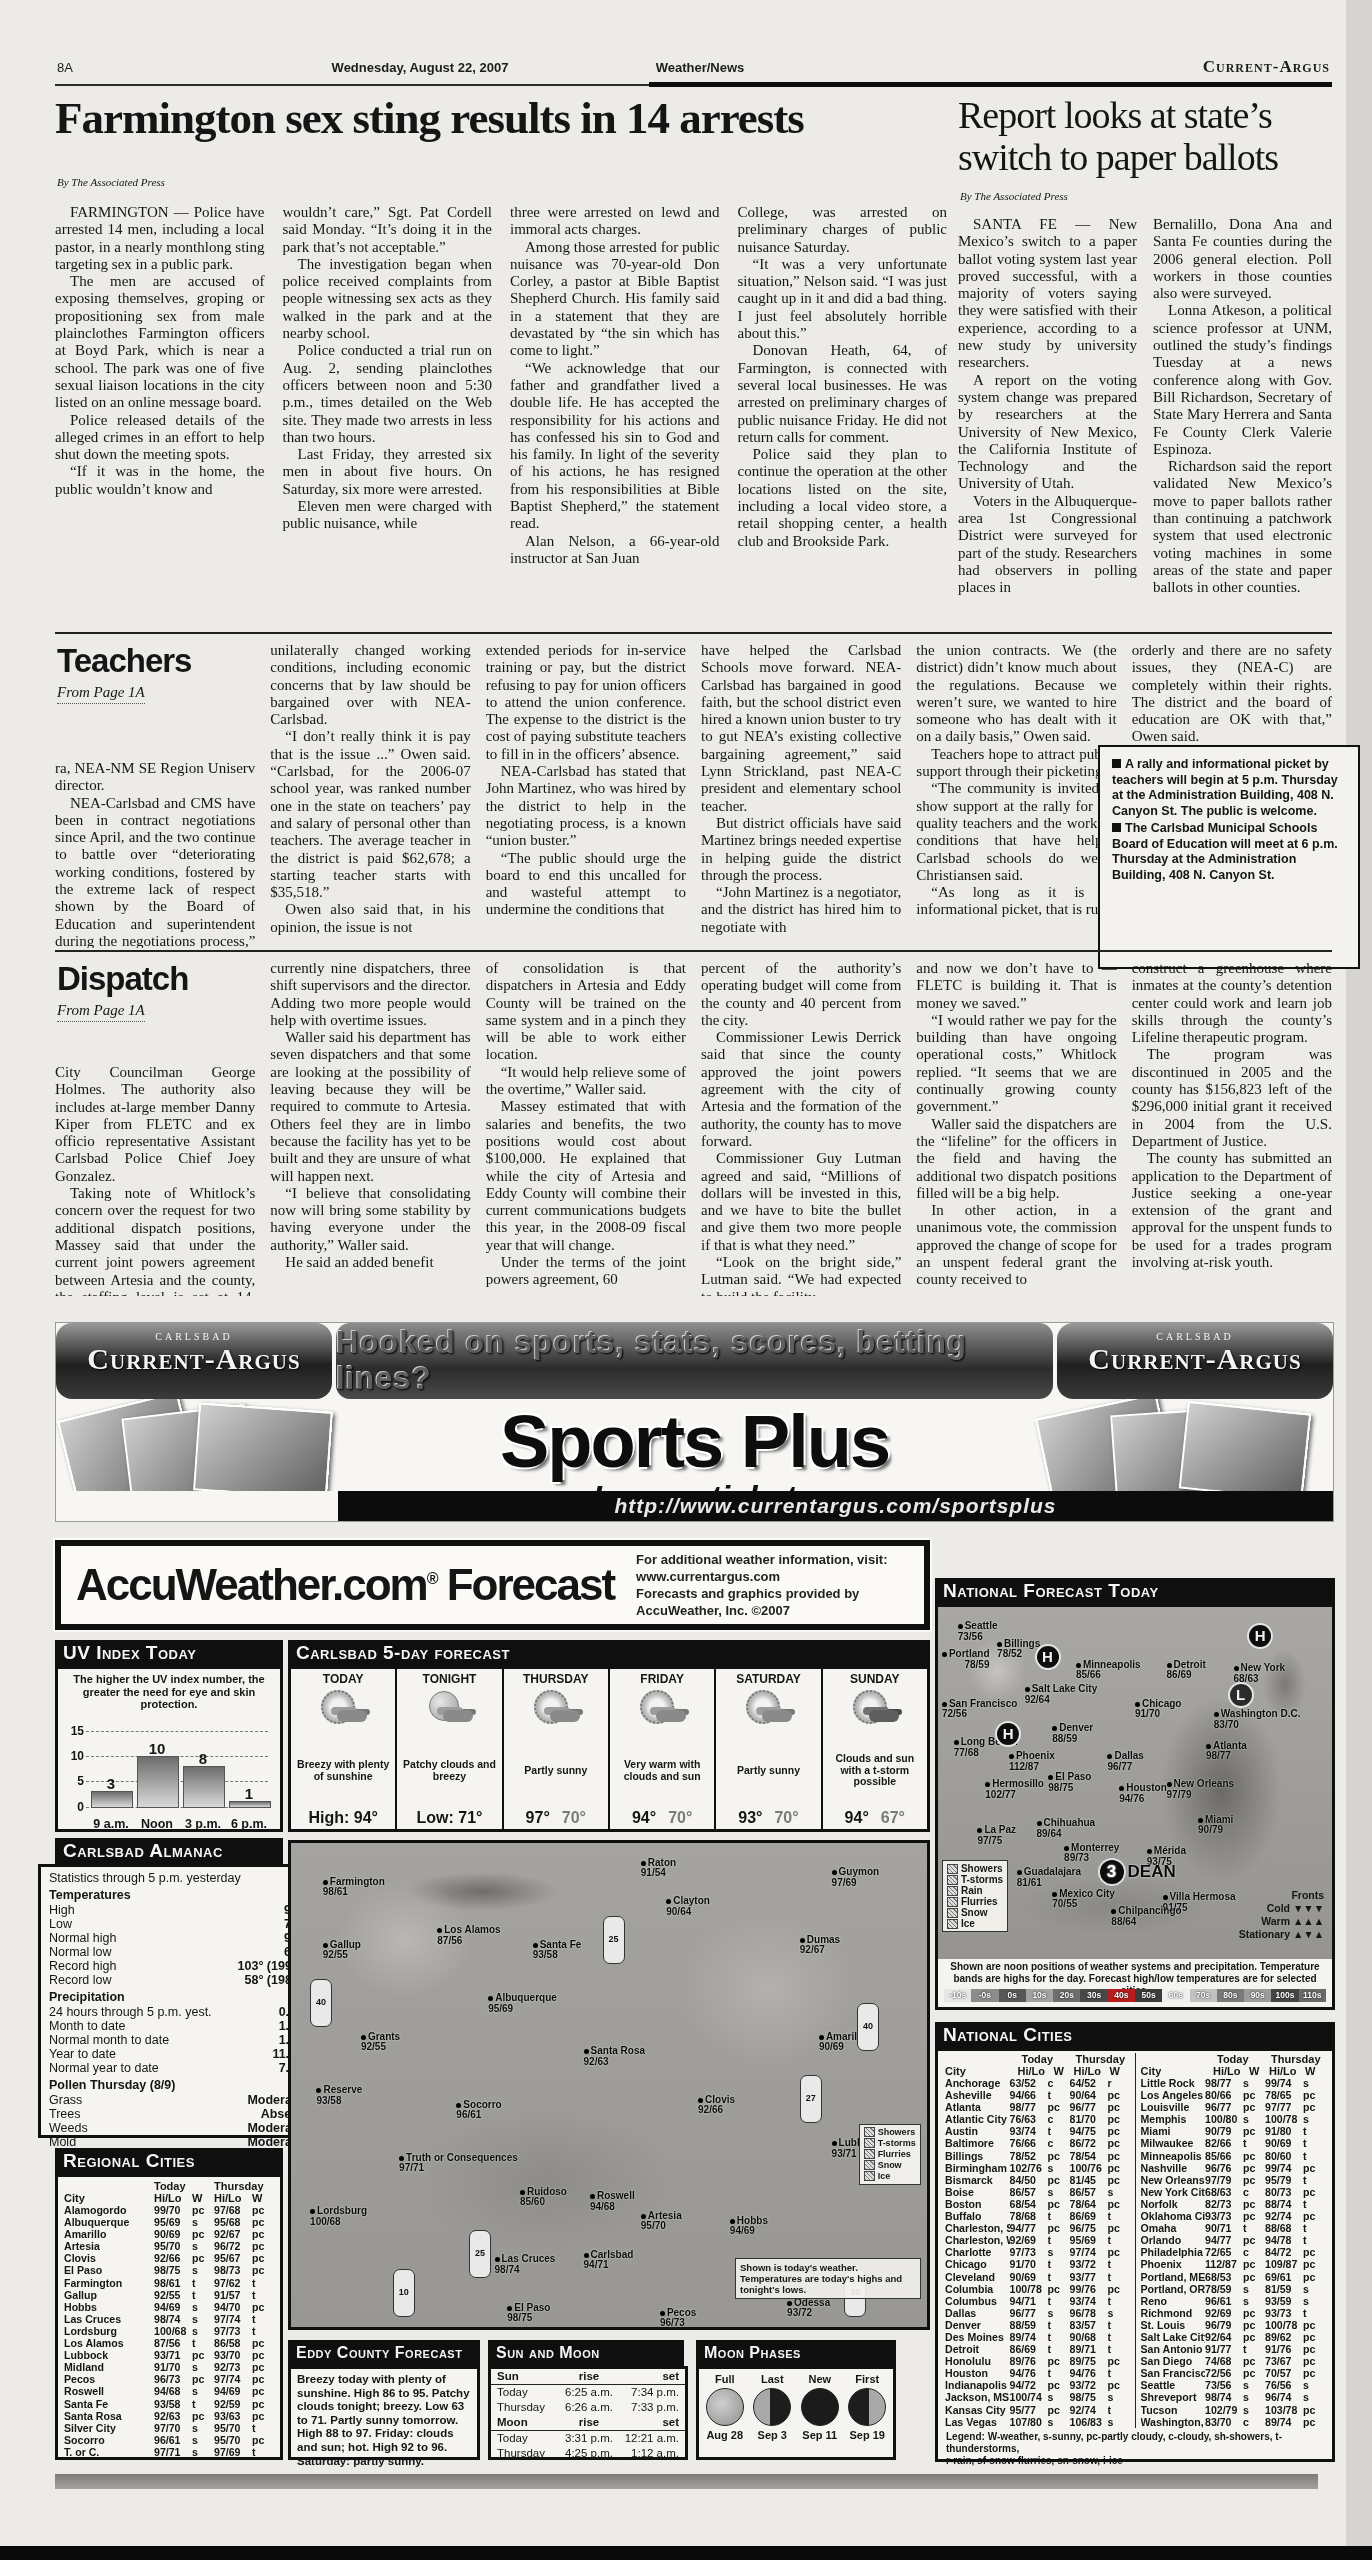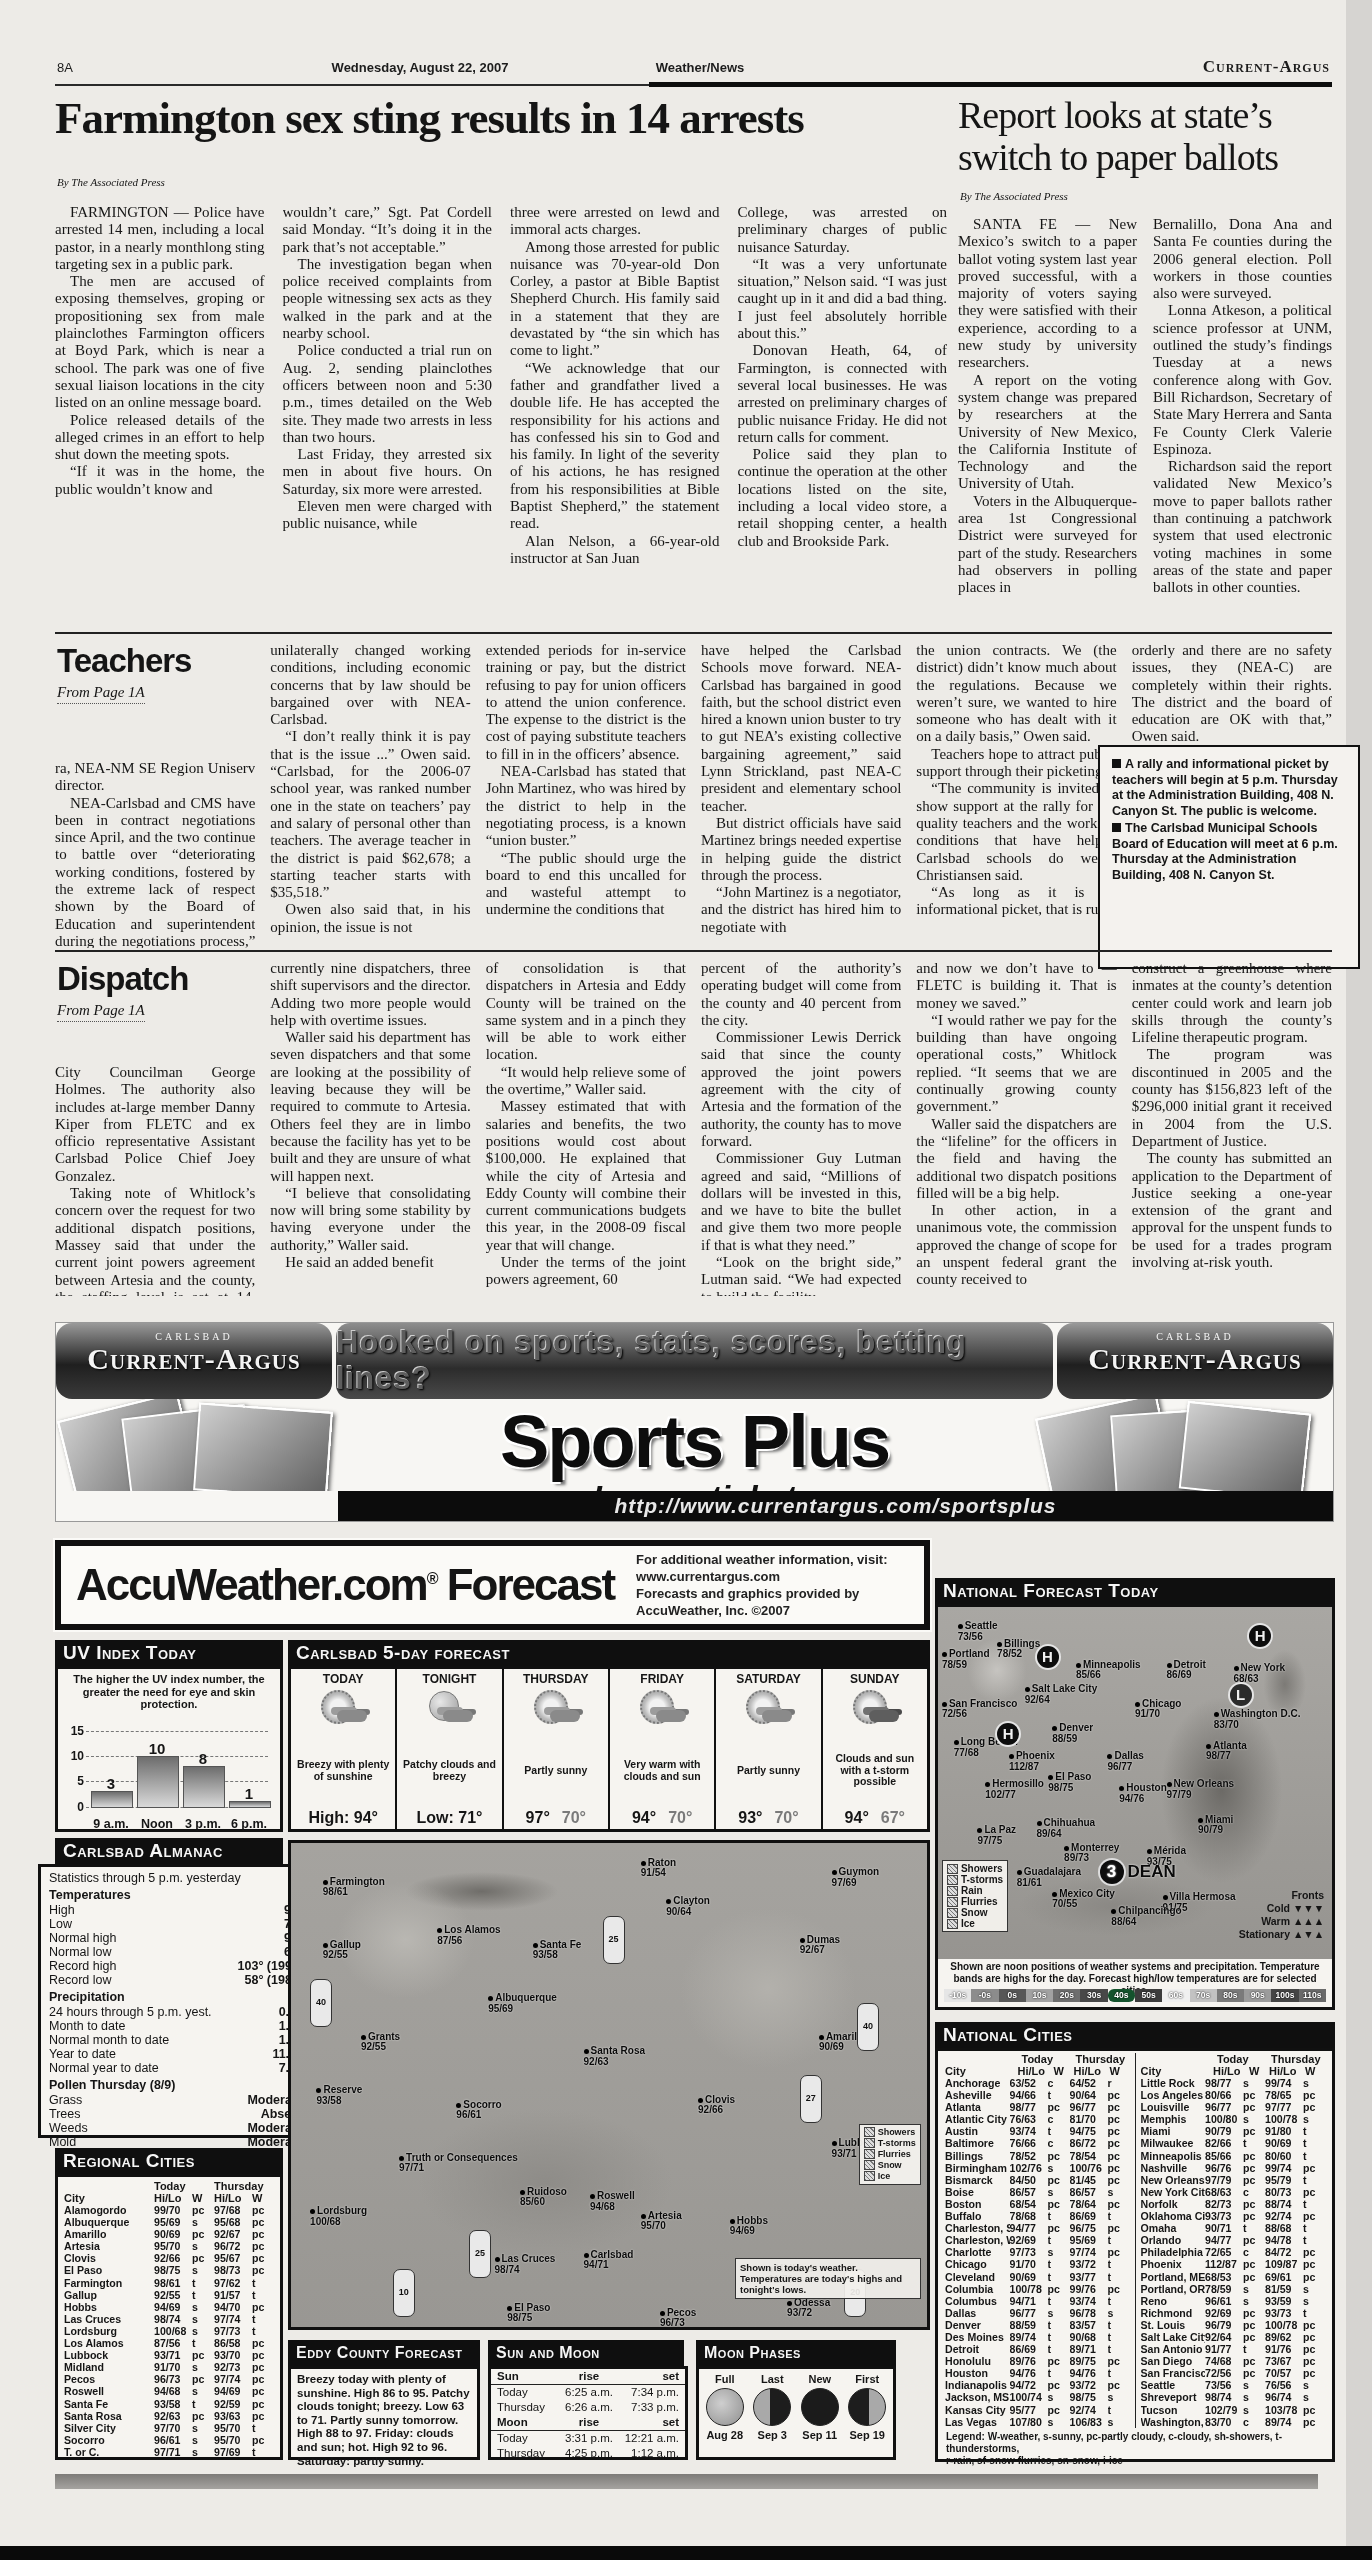--- a/index.html
+++ b/index.html
@@ -780,21 +780,21 @@
           <div class="mpball mp-first"></div>
           <div>Sep 19</div>
         </div>
       </div>
   </div>
 
   <div class="hdrbar" style="left:935px;top:1578px;width:400px;">National Forecast Today</div>
   <div class="wbox" style="left:935px;top:1604px;width:400px;height:406px;">
     <div class="map usmap" style="left:0;top:0;width:394px;height:352px;border:none;" id="usmap">
         <span class="mcity" style="left: 5%; top: 4%;"><span class="mname"><span class="mdot"></span>Seattle</span><span class="mtemp">73/56</span></span>
-        <span class="mcity" style="left: 1%; top: 12%;"><span class="mname"><span class="mdot"></span>Portland</span><span class="mtemp">78/59</span></span>
+        <span class="mcity" style="left: 1%; top: 12%; text-align: right;"><span class="mname"><span class="mdot"></span>Portland</span><span class="mtemp">78/59</span></span>
         <span class="mcity" style="left: 15%; top: 9%;"><span class="mname"><span class="mdot"></span>Billings</span><span class="mtemp">78/52</span></span>
         <span class="mcity" style="left: 35%; top: 15%;"><span class="mname"><span class="mdot"></span>Minneapolis</span><span class="mtemp">85/66</span></span>
         <span class="mcity" style="left: 58%; top: 15%;"><span class="mname"><span class="mdot"></span>Detroit</span><span class="mtemp">86/69</span></span>
         <span class="mcity" style="left: 75%; top: 16%;"><span class="mname"><span class="mdot"></span>New York</span><span class="mtemp">68/63</span></span>
         <span class="mcity" style="left: 22%; top: 22%;"><span class="mname"><span class="mdot"></span>Salt Lake City</span><span class="mtemp">92/64</span></span>
         <span class="mcity" style="left: 1%; top: 26%;"><span class="mname"><span class="mdot"></span>San Francisco</span><span class="mtemp">72/56</span></span>
         <span class="mcity" style="left: 50%; top: 26%;"><span class="mname"><span class="mdot"></span>Chicago</span><span class="mtemp">91/70</span></span>
         <span class="mcity" style="left: 70%; top: 29%;"><span class="mname"><span class="mdot"></span>Washington D.C.</span><span class="mtemp">83/70</span></span>
         <span class="mcity" style="left: 29%; top: 33%;"><span class="mname"><span class="mdot"></span>Denver</span><span class="mtemp">88/59</span></span>
         <span class="mcity" style="left: 4%; top: 37%;"><span class="mname"><span class="mdot"></span>Long Beach</span><span class="mtemp">77/68</span></span>
@@ -835,21 +835,21 @@
         </div>
       </div>
     <div class="uscap" style="top:354px;">Shown are noon positions of weather systems and precipitation. Temperature bands are highs for the day. Forecast high/low temperatures are for selected cities.</div>
     <div class="band" style="top:382px;" id="tempband">
         <span style="background: rgb(230, 230, 230);">-10s</span>
         <span style="background: rgb(140, 140, 140);">-0s</span>
         <span style="background: rgb(87, 87, 87);">0s</span>
         <span style="background: rgb(162, 162, 162);">10s</span>
         <span style="background: rgb(110, 110, 110);">20s</span>
         <span style="background: rgb(72, 72, 72);">30s</span>
-        <span style="background: #14532d; border-radius: 6px;">40s</span>
+        <span style="background: #b91c1c;">40s</span>
         <span style="background: rgb(60, 60, 60);">50s</span>
         <span style="background: rgb(240, 240, 240);">60s</span>
         <span style="background: rgb(194, 194, 194);">70s</span>
         <span style="background: rgb(122, 122, 122);">80s</span>
         <span style="background: rgb(156, 156, 156);">90s</span>
         <span style="background: rgb(69, 69, 69);">100s</span>
         <span style="background: rgb(106, 106, 106);">110s</span>
       </div>
   </div>
 

